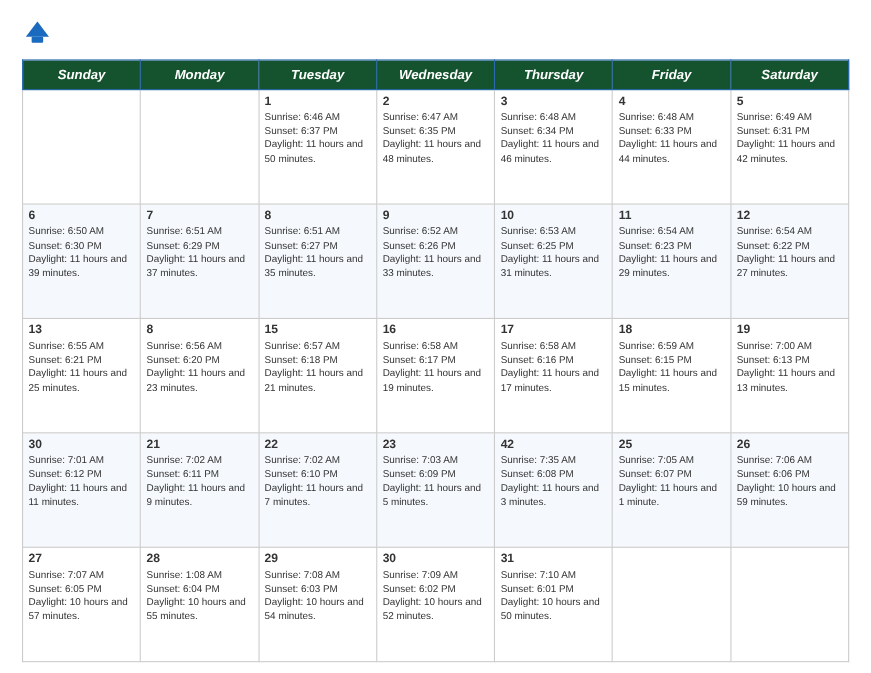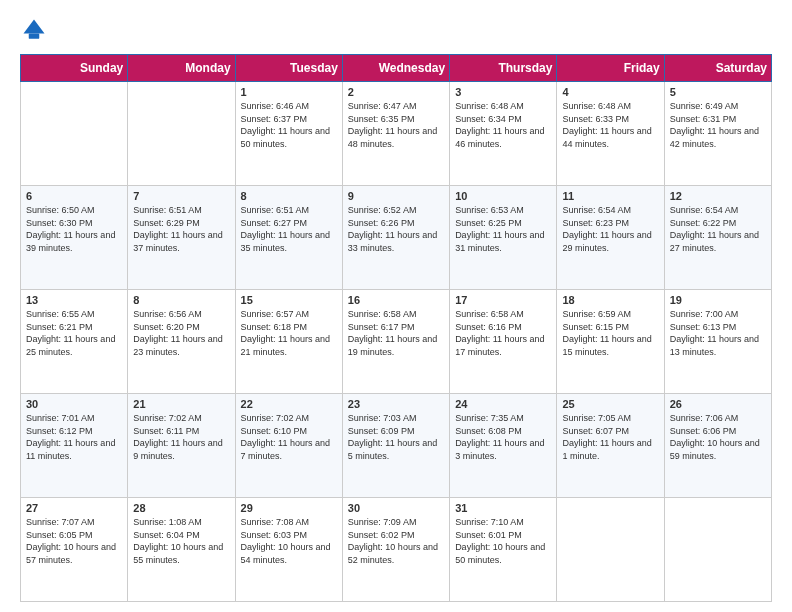--- a/index.html
+++ b/index.html
@@ -54,27 +54,28 @@
       color: #444;
     }
     .calendar {
       flex: 1;
       border: 1px solid #ccc;
       border-collapse: collapse;
       width: 100%;
       table-layout: fixed;
     }
     .calendar th {
-      background-color: #be185d;
+      background-color: #14532d;
       color: #fff;
       font-size: 12px;
       font-weight: bold;
       padding: 6px 4px;
-      text-align: right;
+      text-align: center;
       border: 1px solid #2a6aaf;
+      font-style: italic;
     }
     .calendar td {
       border: 1px solid #ccc;
       vertical-align: top;
       padding: 4px 5px;
       font-size: 9.5px;
       color: #333;
       background: #fff;
       height: 82px;
     }
@@ -268,21 +269,21 @@
 Sunset: 6:10 PM
 Daylight: 11 hours and 7 minutes.</div>
           </td>
           <td>
             <div class="day-num">23</div>
             <div class="day-detail">Sunrise: 7:03 AM
 Sunset: 6:09 PM
 Daylight: 11 hours and 5 minutes.</div>
           </td>
           <td>
-            <div class="day-num">24</div>
+            <div class="day-num">42</div>
             <div class="day-detail">Sunrise: 7:35 AM
 Sunset: 6:08 PM
 Daylight: 11 hours and 3 minutes.</div>
           </td>
           <td>
             <div class="day-num">25</div>
             <div class="day-detail">Sunrise: 7:05 AM
 Sunset: 6:07 PM
 Daylight: 11 hours and 1 minute.</div>
           </td>

